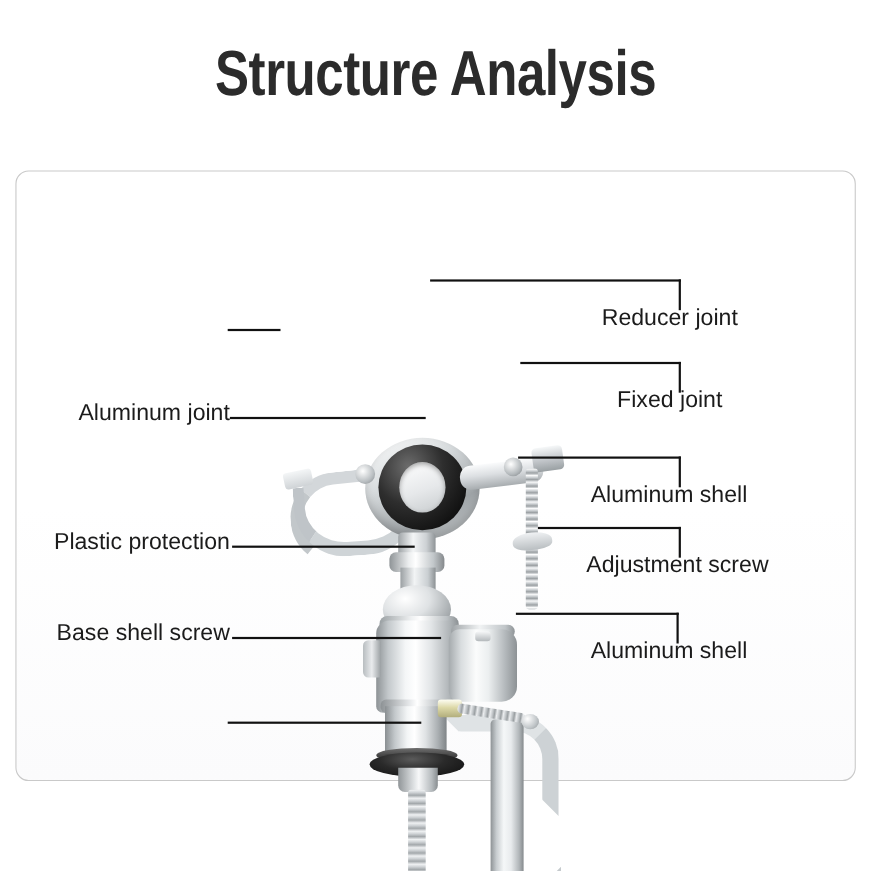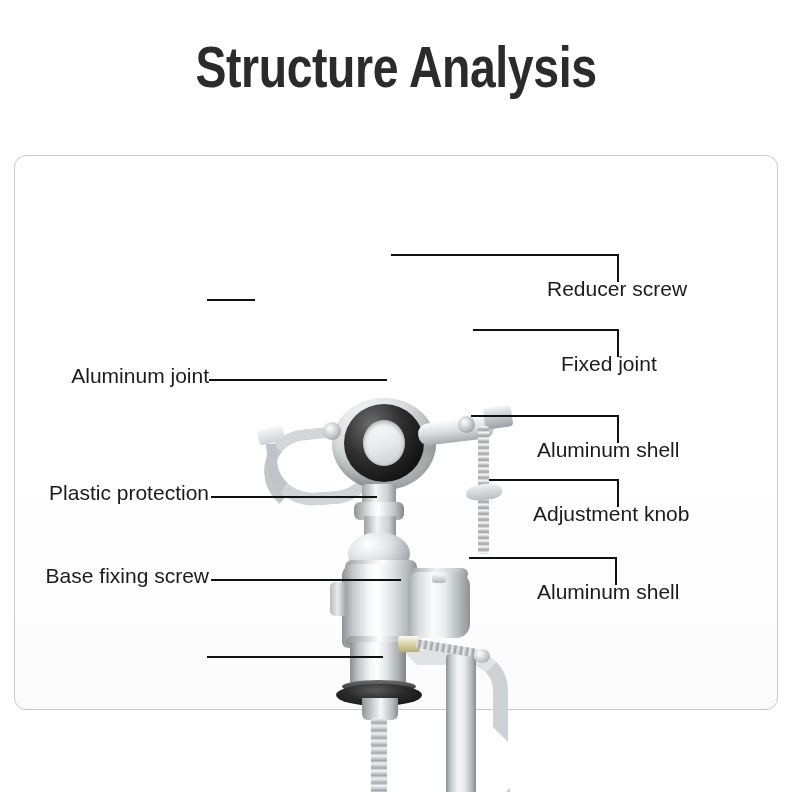--- a/index.html
+++ b/index.html
@@ -348,38 +348,38 @@
   </div>
 
   <div class="leader h" style="left:192px; top:143px; width:48px;"></div>
 
   <div class="label left" style="left:42px; top:208px; width:152px;">Aluminum joint</div>
   <div class="leader h" style="left:194px; top:223px; width:178px;"></div>
 
   <div class="label left" style="left:12px; top:325px; width:182px;">Plastic protection</div>
   <div class="leader h" style="left:196px; top:340px; width:166px;"></div>
 
-  <div class="label left" style="left:6px; top:408px; width:188px;">Base fixing screw</div>
+  <div class="label left" style="left:6px; top:408px; width:188px;">Base shell screw</div>
   <div class="leader h" style="left:196px; top:423px; width:190px;"></div>
 
   <div class="leader h" style="left:192px; top:500px; width:176px;"></div>
 
   <div class="leader h" style="left:376px; top:98px; width:228px;"></div>
   <div class="leader v" style="left:602px; top:98px; height:28px;"></div>
-  <div class="label right" style="left:532px; top:121px; width:220px;">Reducer screw</div>
+  <div class="label right" style="left:532px; top:121px; width:220px;">Reducer joint</div>
 
   <div class="leader h" style="left:458px; top:173px; width:146px;"></div>
   <div class="leader v" style="left:602px; top:173px; height:28px;"></div>
   <div class="label right" style="left:546px; top:196px; width:220px;">Fixed joint</div>
 
   <div class="leader h" style="left:456px; top:259px; width:148px;"></div>
   <div class="leader v" style="left:602px; top:259px; height:28px;"></div>
   <div class="label right" style="left:522px; top:282px; width:230px;">Aluminum shell</div>
 
   <div class="leader h" style="left:474px; top:323px; width:130px;"></div>
   <div class="leader v" style="left:602px; top:323px; height:28px;"></div>
-  <div class="label right" style="left:518px; top:346px; width:236px;">Adjustment knob</div>
+  <div class="label right" style="left:518px; top:346px; width:236px;">Adjustment screw</div>
 
   <div class="leader h" style="left:454px; top:401px; width:148px;"></div>
   <div class="leader v" style="left:600px; top:401px; height:28px;"></div>
   <div class="label right" style="left:522px; top:424px; width:230px;">Aluminum shell</div>
 
 </div>
 
 </body></html>

